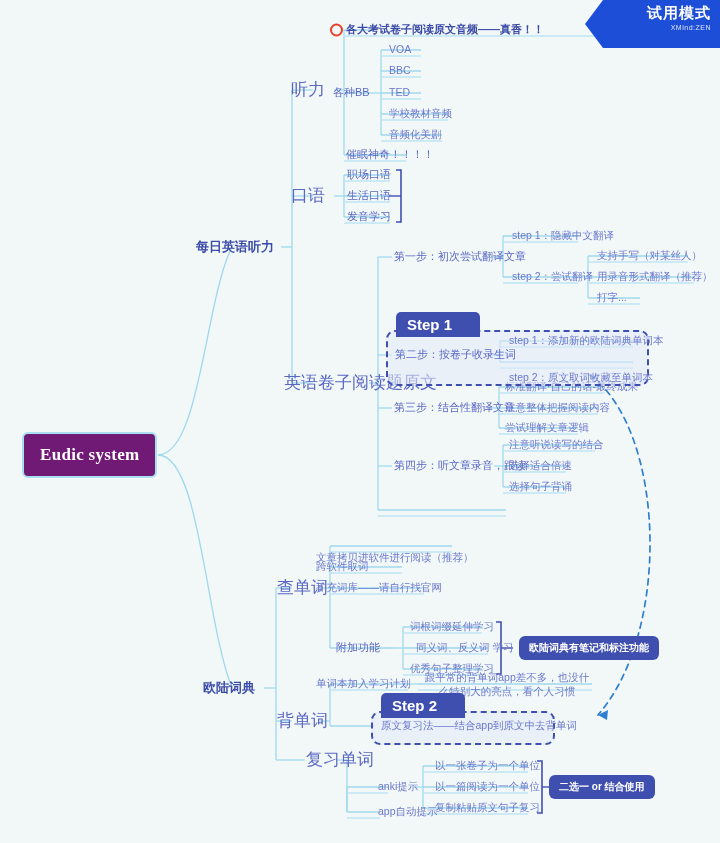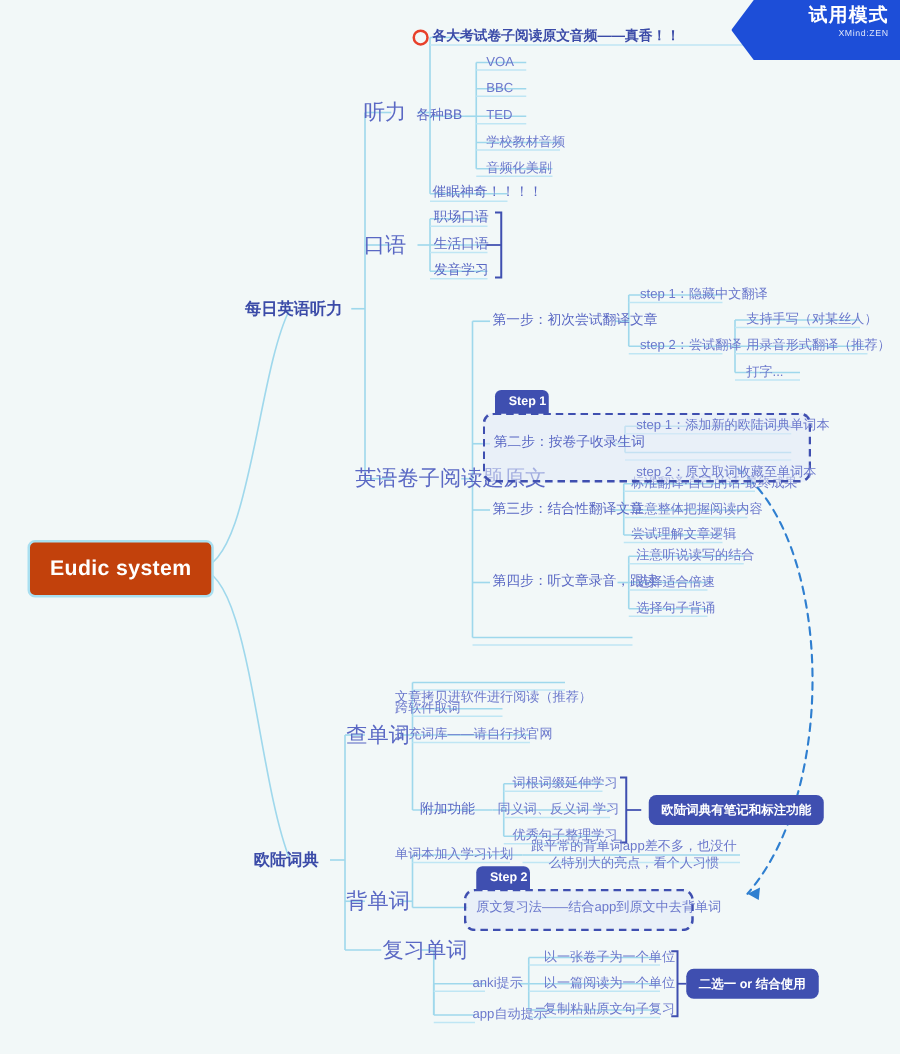--- a/index.html
+++ b/index.html
@@ -36,28 +36,29 @@
   }
   .lvl4{
     font-size:10.5px;color:#6b78cc;
     transform:translateY(-50%);
   }
   .wrap2{white-space:normal;text-align:center;line-height:1.35;}
 
   
   .root{
     position:absolute;
-    background:#c2410c;
+    background:#701a75;
     border:2px solid #a9dff0;
     border-radius:6px;
     color:#ffffff;
     font-size:17px;font-weight:bold;
     padding:11px 16px;
     transform:translateY(-50%);
     letter-spacing:.3px;
+    font-family:Liberation Serif, serif;
   }
 
   
   .callout{
     position:absolute;
     background:#3f4fb0;
     color:#fff;
     font-size:10.5px;
     font-weight:bold;
     border-radius:6px;
@@ -65,24 +66,24 @@
     white-space:nowrap;
     transform:translateY(-50%);
   }
   .callout.small{font-size:10px;padding:5px 10px;}
 
   
   .steptab{
     position:absolute;
     background:#3f4fb0;
     color:#ffffff;
-    font-size:10px;
+    font-size:15px;
     font-weight:bold;
     border-radius:5px 5px 0 0;
-    padding:4px 2px 4px 11px;
+    padding:4px 28px 4px 11px;
     white-space:nowrap;
     z-index:4;
   }
 
   
   .dashframe{
     position:absolute;
     border:2px dashed #3f4fb0;
     border-radius:9px;
     background:rgba(226,234,248,.55);
@@ -334,21 +335,21 @@
 
 
   <div class="node lvl1" style="left:203px;top:688px;">欧陆词典</div>
 
   <div class="node lvl2" style="left:277px;top:588px;">查单词</div>
   <div class="node lvl4" style="left:316px;top:558px;">文章拷贝进软件进行阅读（推荐）</div>
   <div class="node lvl4" style="left:316px;top:567px;">跨软件取词</div>
   <div class="node lvl4" style="left:316px;top:588px;">扩充词库——请自行找官网</div>
   <div class="node lvl3" style="left:336px;top:648px;">附加功能</div>
   <div class="node lvl4" style="left:410px;top:627px;">词根词缀延伸学习</div>
-  <div class="node lvl4" style="left:398px;top:648px;">同义词、反义词 学习</div>
+  <div class="node lvl4" style="left:416px;top:648px;">同义词、反义词 学习</div>
   <div class="node lvl4" style="left:410px;top:669px;">优秀句子整理学习</div>
   <div class="callout small" style="left:519px;top:648px;">欧陆词典有笔记和标注功能</div>
 
   <div class="node lvl2" style="left:277px;top:721px;">背单词</div>
   <div class="node lvl4" style="left:316px;top:684px;">单词本加入学习计划</div>
   <div class="node lvl4 wrap2" style="left:424px;top:684px;width:166px;">跟平常的背单词app差不多，也没什么特别大的亮点，看个人习惯</div>
 
   <div class="dashframe" style="left:371px;top:711px;width:180px;height:30px;"></div>
   <div class="steptab" style="left:381px;top:693px;">Step 2</div>
   <div class="node lvl4" style="left:381px;top:726px;z-index:3;">原文复习法——结合app到原文中去背单词</div>

